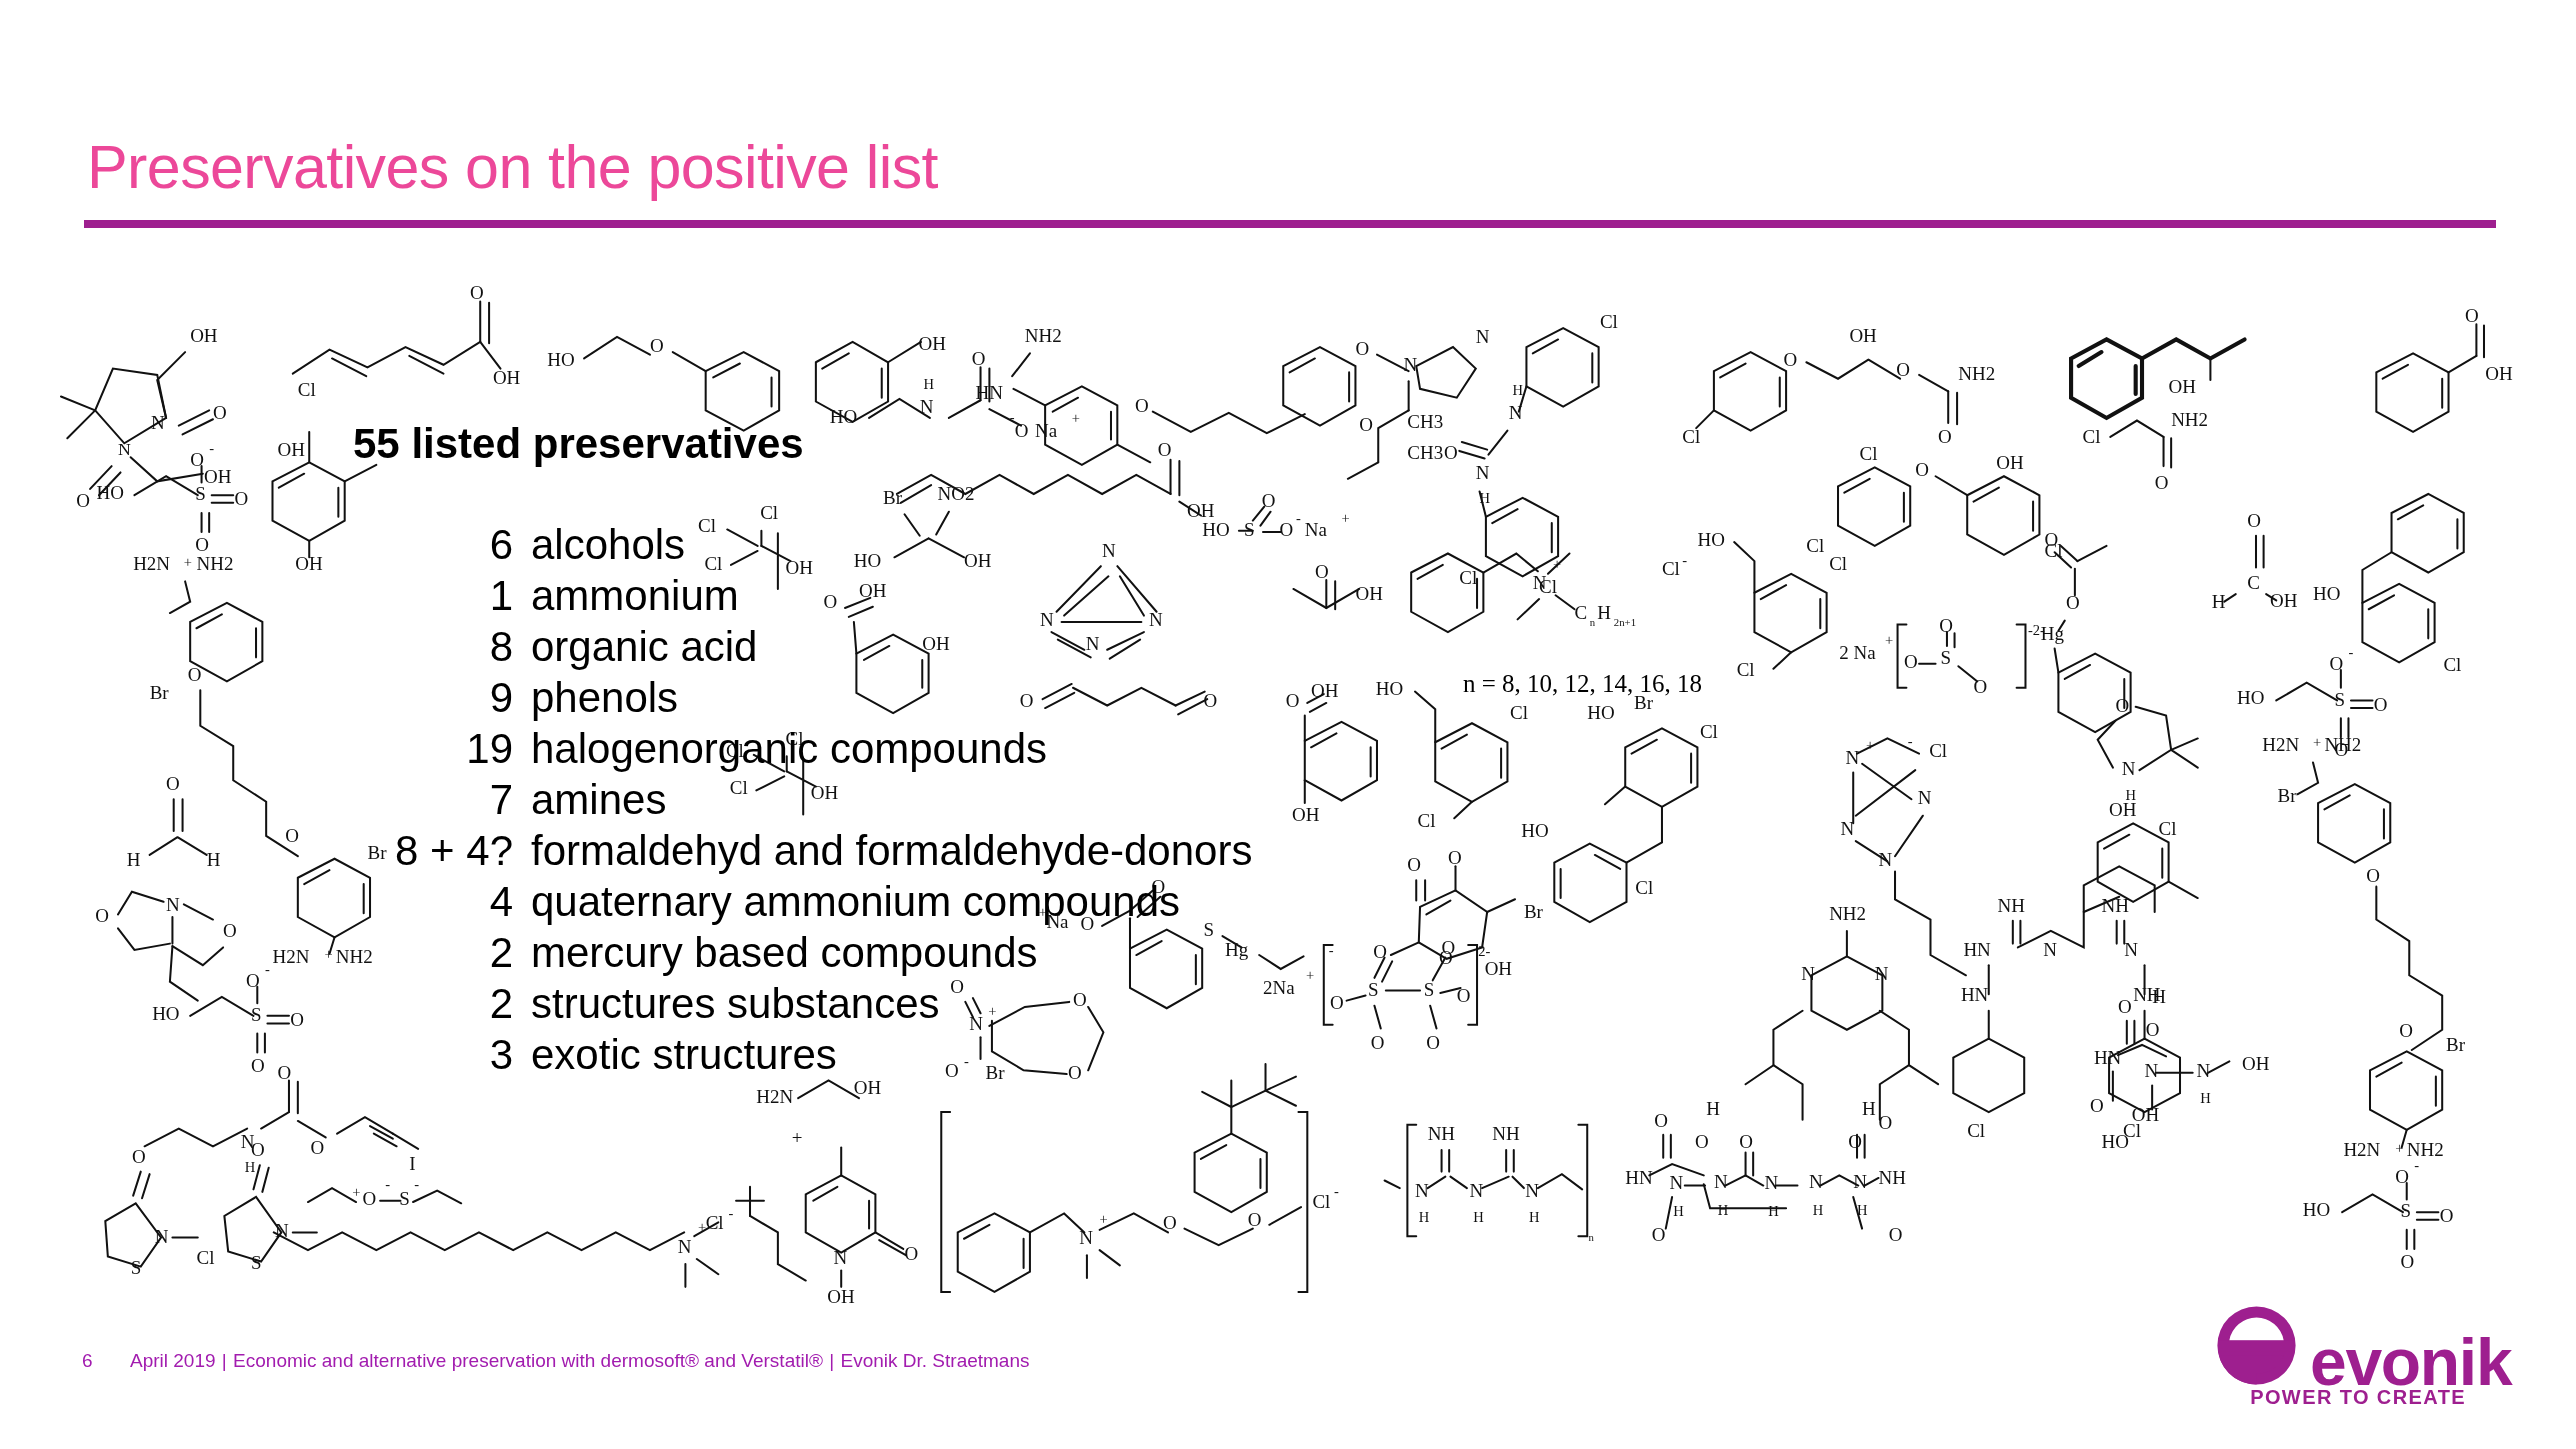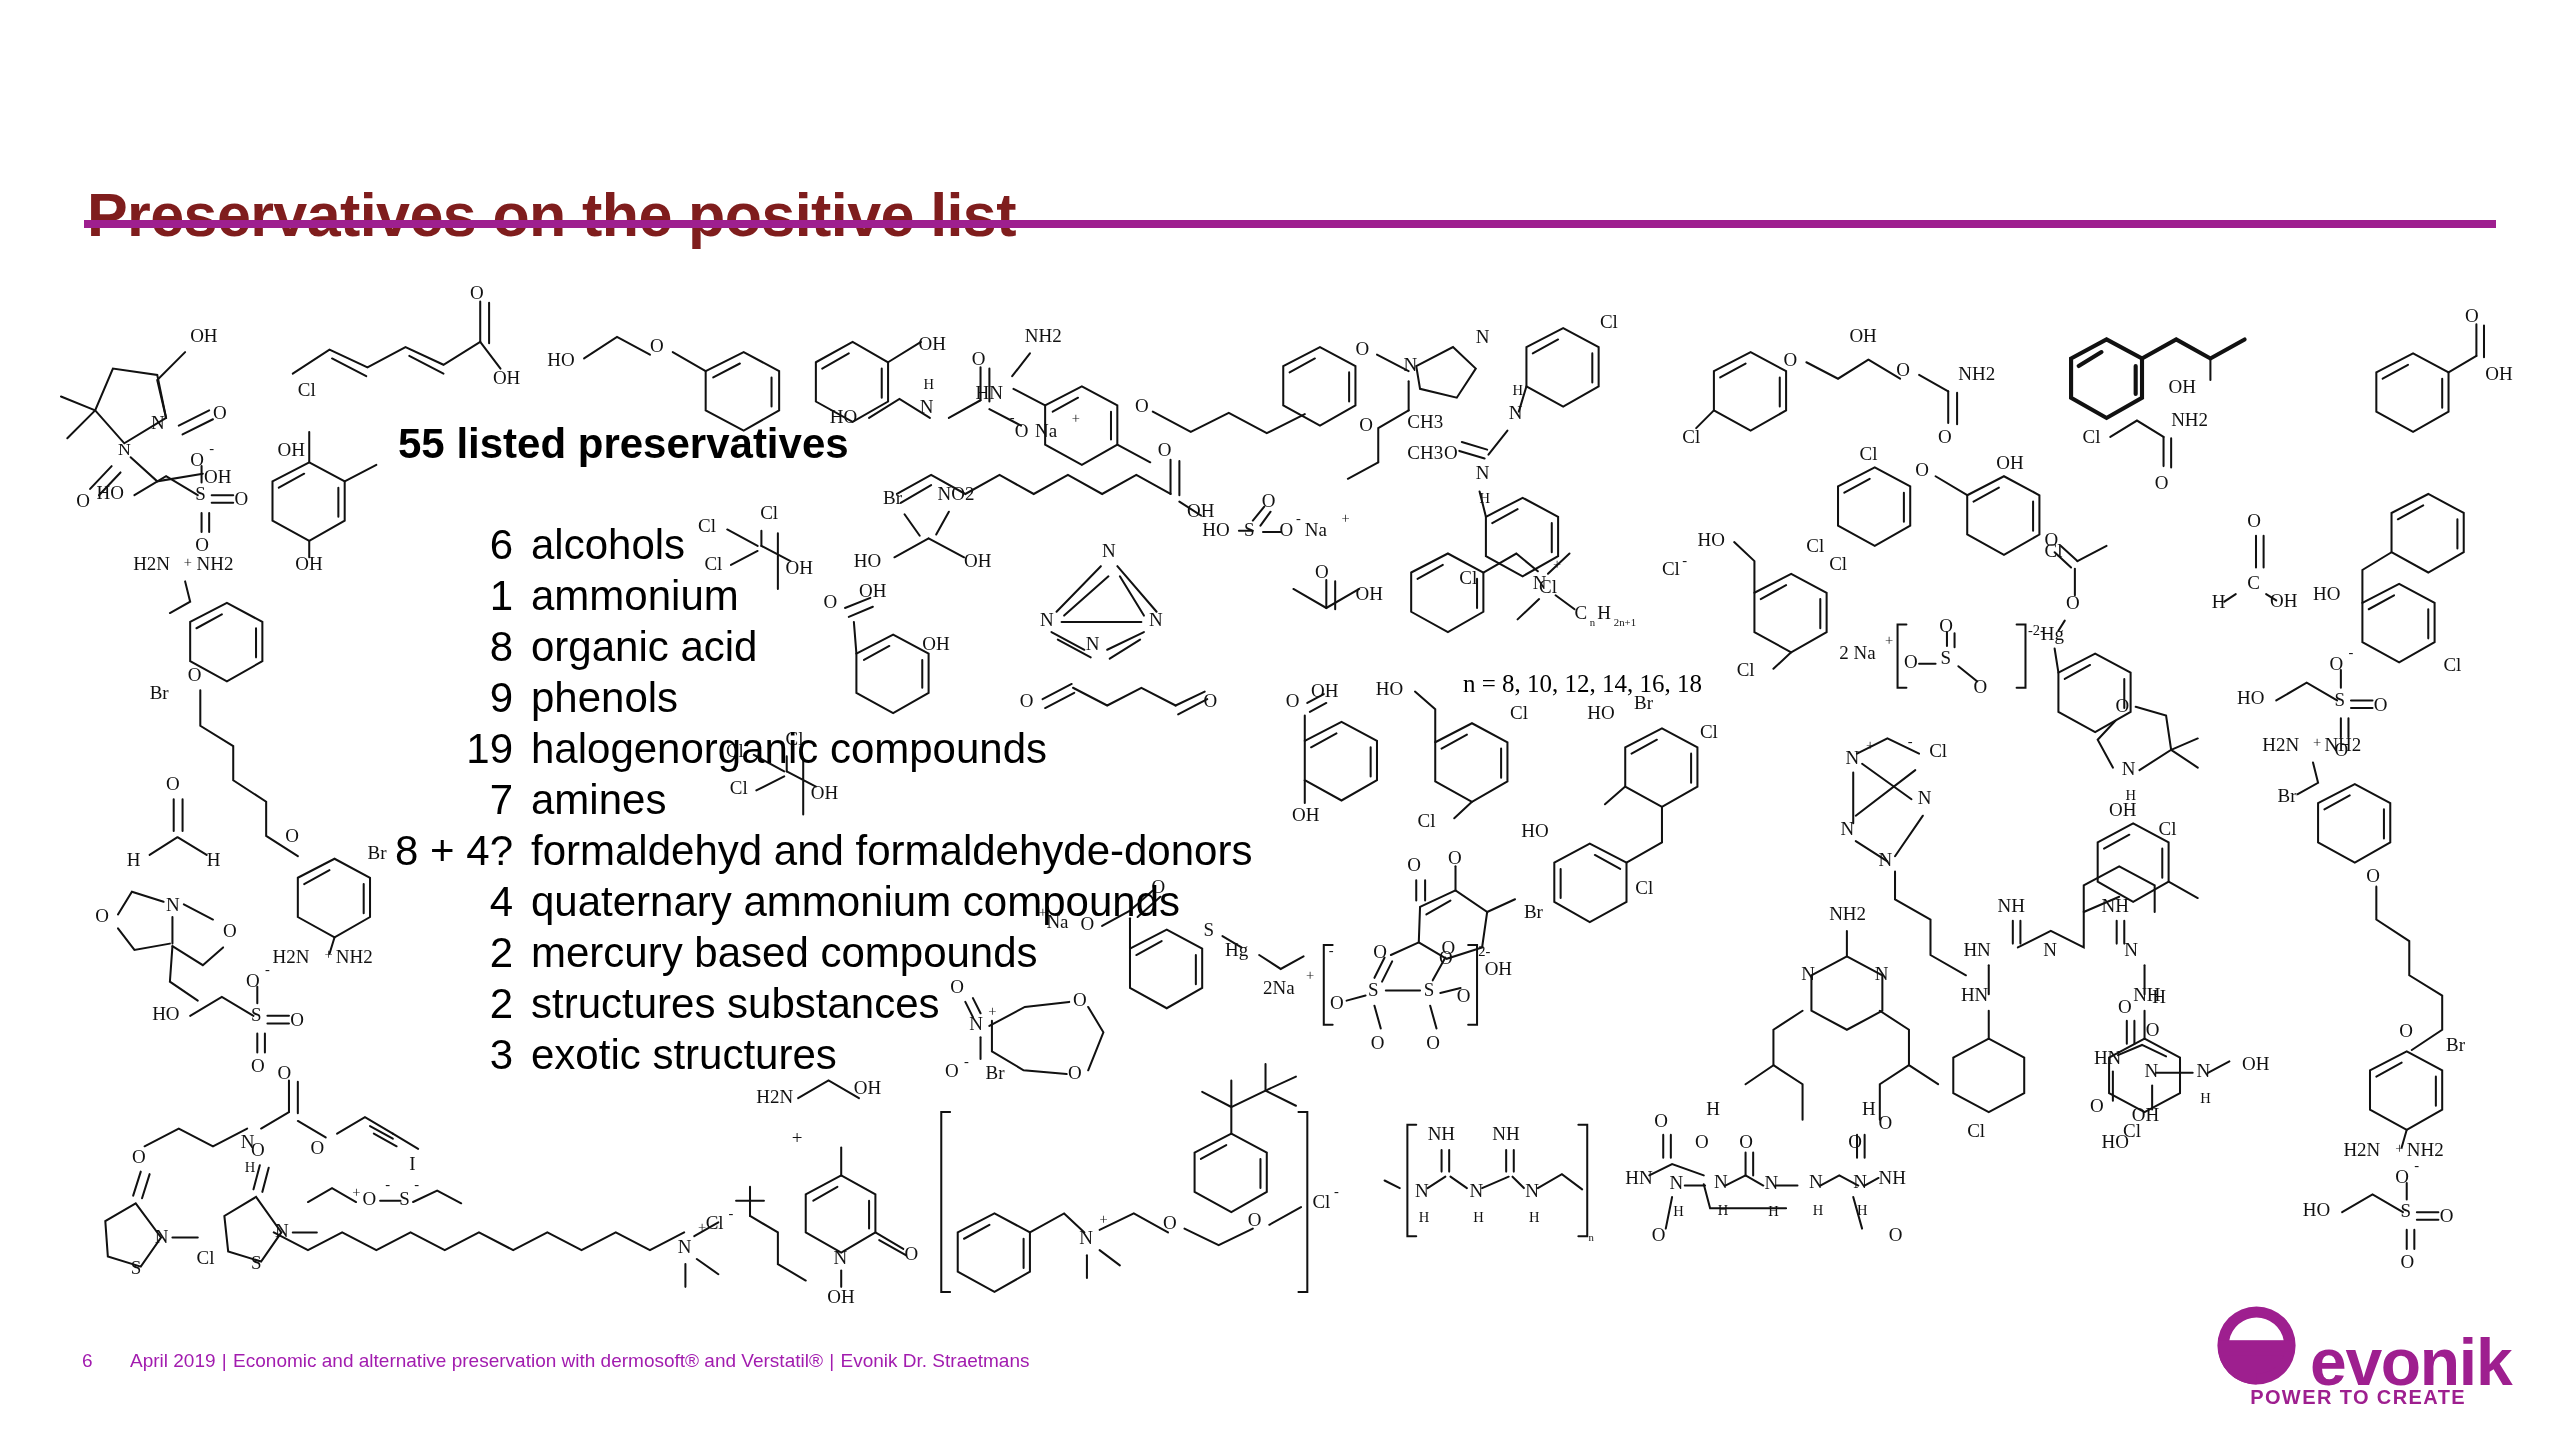--- a/index.html
+++ b/index.html
@@ -4,32 +4,32 @@
 <style>
   html,body{margin:0;padding:0;background:#ffffff;}
   body{width:2576px;height:1449px;position:relative;overflow:hidden;
        font-family:"Liberation Sans","DejaVu Sans",sans-serif;color:#000;}
 
   .slide{position:absolute;inset:0;background:#fff;}
 
   
   #slide-title{
     position:absolute;left:87px;top:137px;
-    font-size:61px;font-weight:bold;letter-spacing:-0.6px;
-    color:#7f1d1d;white-space:nowrap;line-height:1;margin-top:48px;
+    font-size:61px;font-weight:normal;letter-spacing:-0.6px;
+    color:#ec4899;white-space:nowrap;line-height:1;
   }
   #title-rule{
     position:absolute;left:84px;top:220px;width:2412px;height:8.2px;
     background:#9E1F8F;
   }
 
   
   #list-heading{
     position:absolute;left:353px;top:423px;
-    font-size:42px;font-weight:bold;white-space:nowrap;line-height:1;margin-left:45px;
+    font-size:42px;font-weight:bold;white-space:nowrap;line-height:1;
   }
   #category-list{
     position:absolute;left:266px;top:519px;
     display:grid;grid-template-columns:247px 1fr;
     row-gap:0;column-gap:18px;
   }
   #category-list .cnt{
     text-align:right;font-size:42px;line-height:51px;white-space:nowrap;
   }
   #category-list .lbl{

